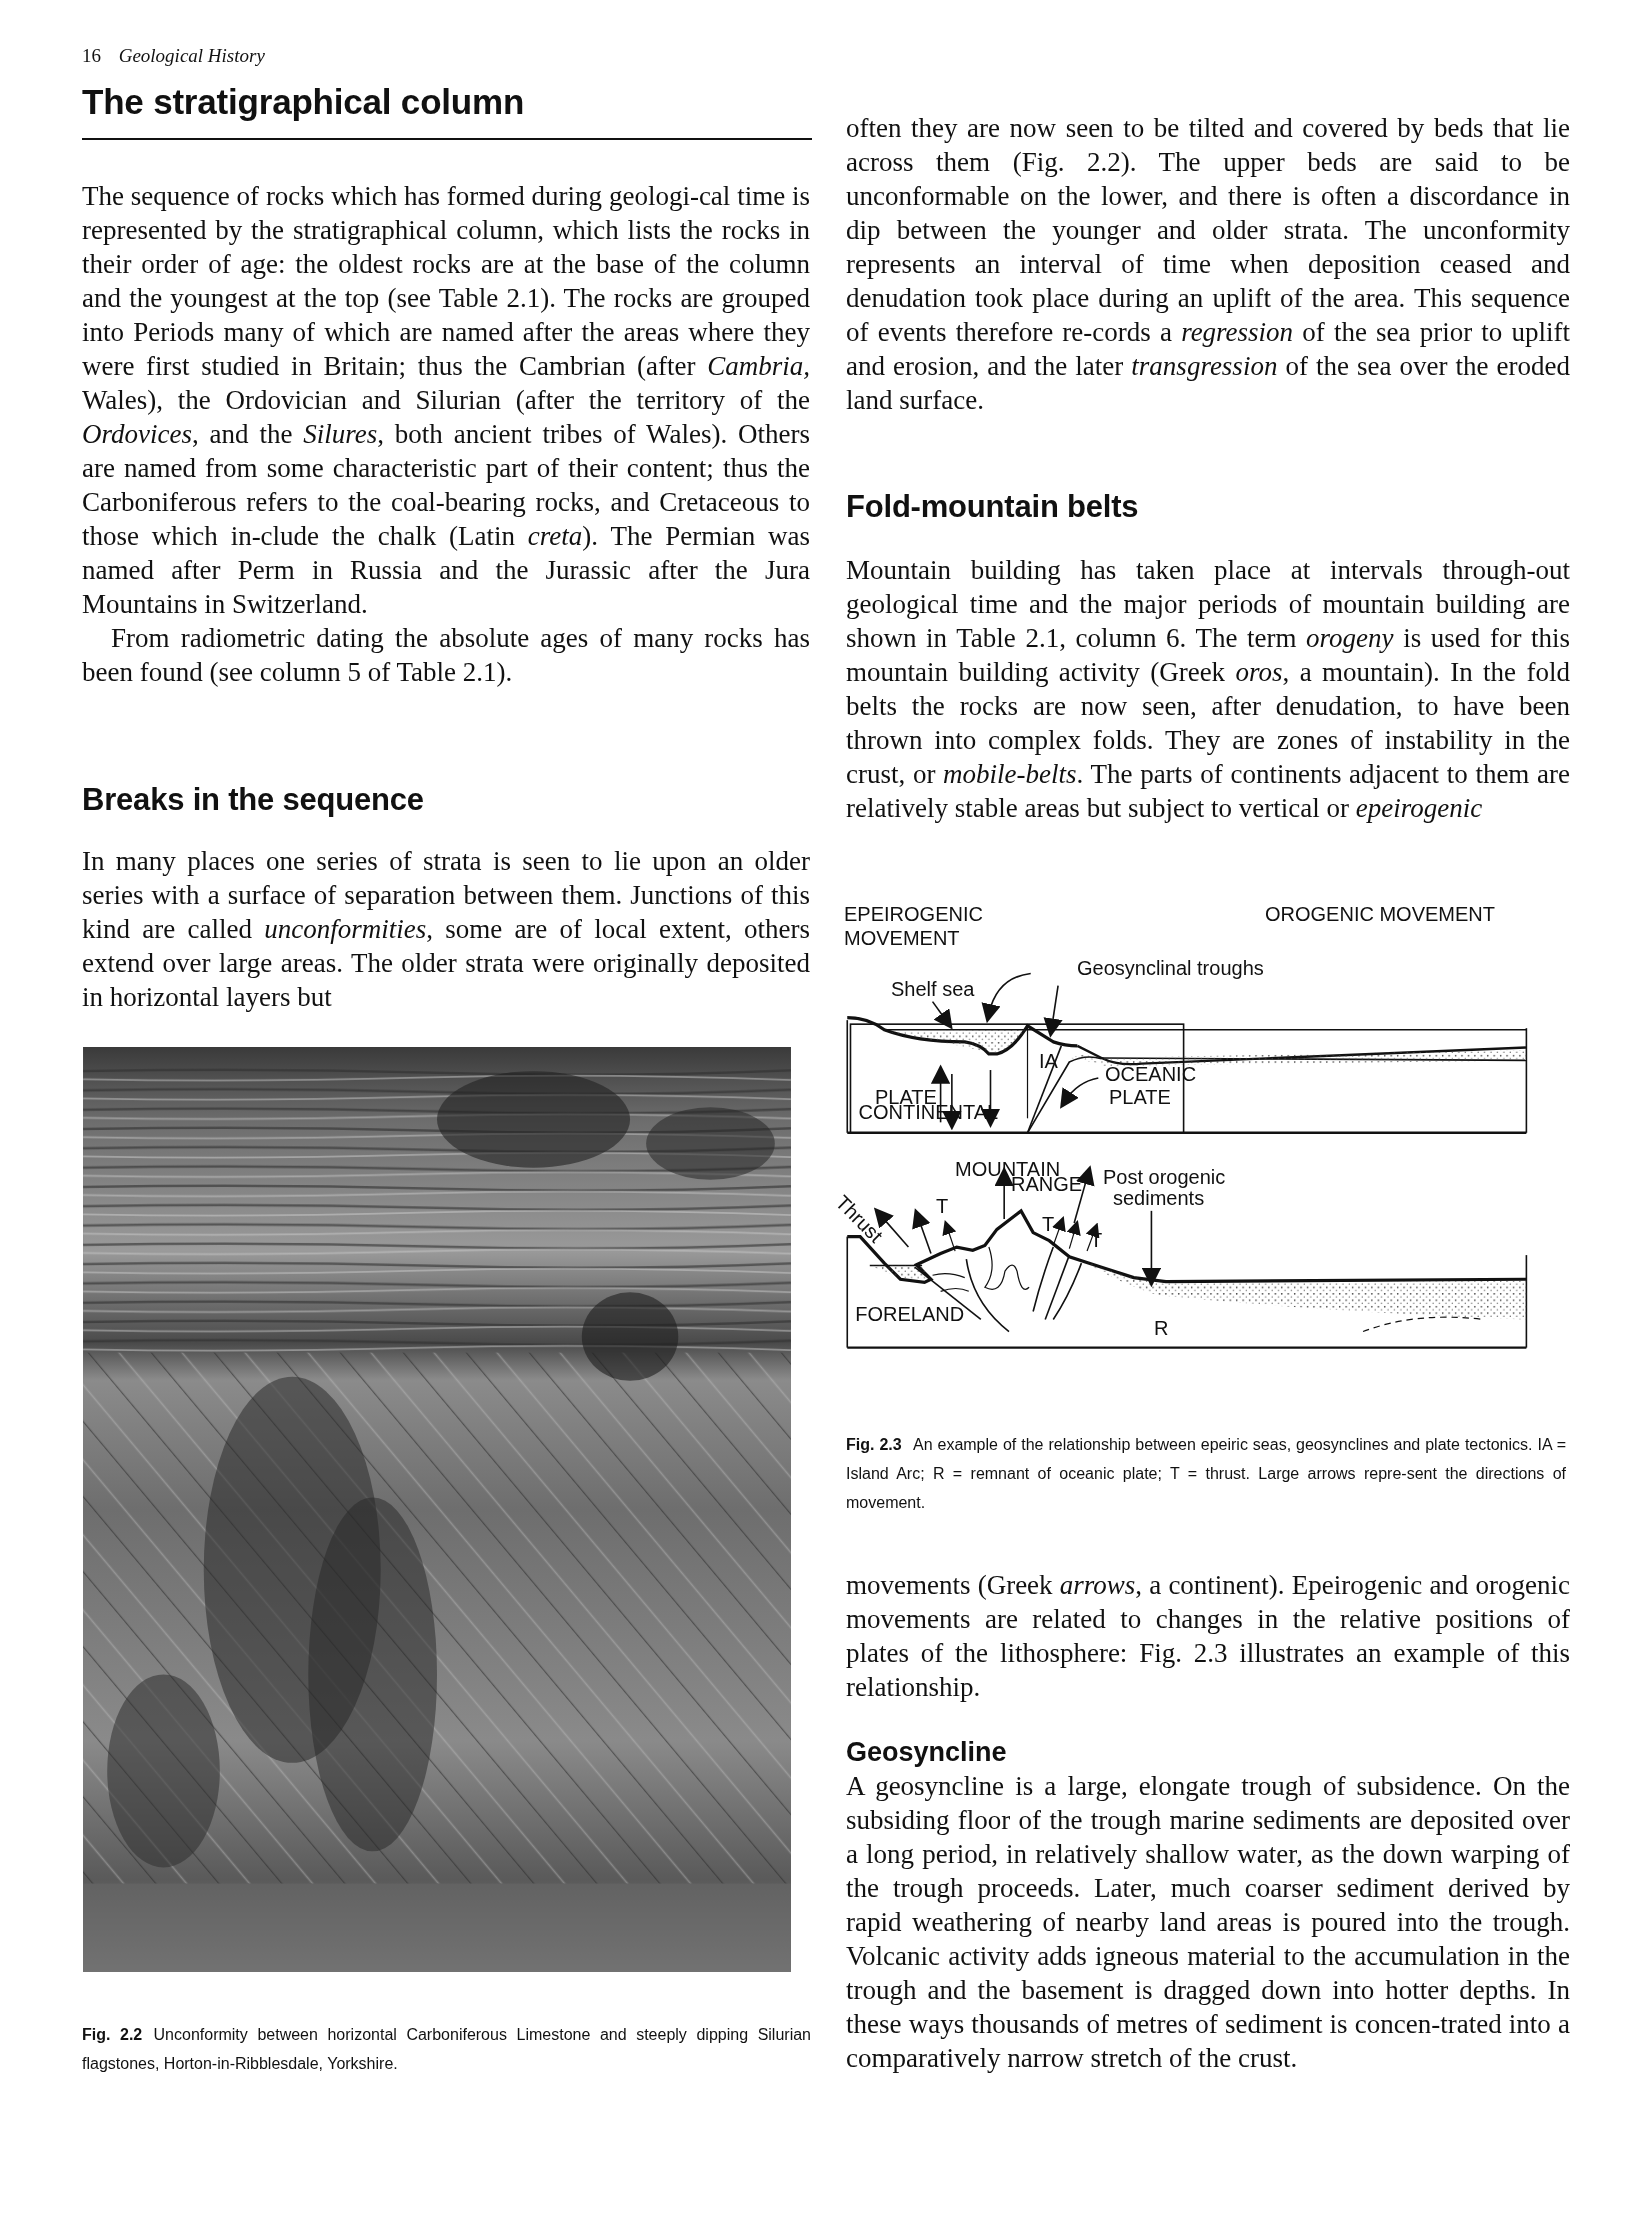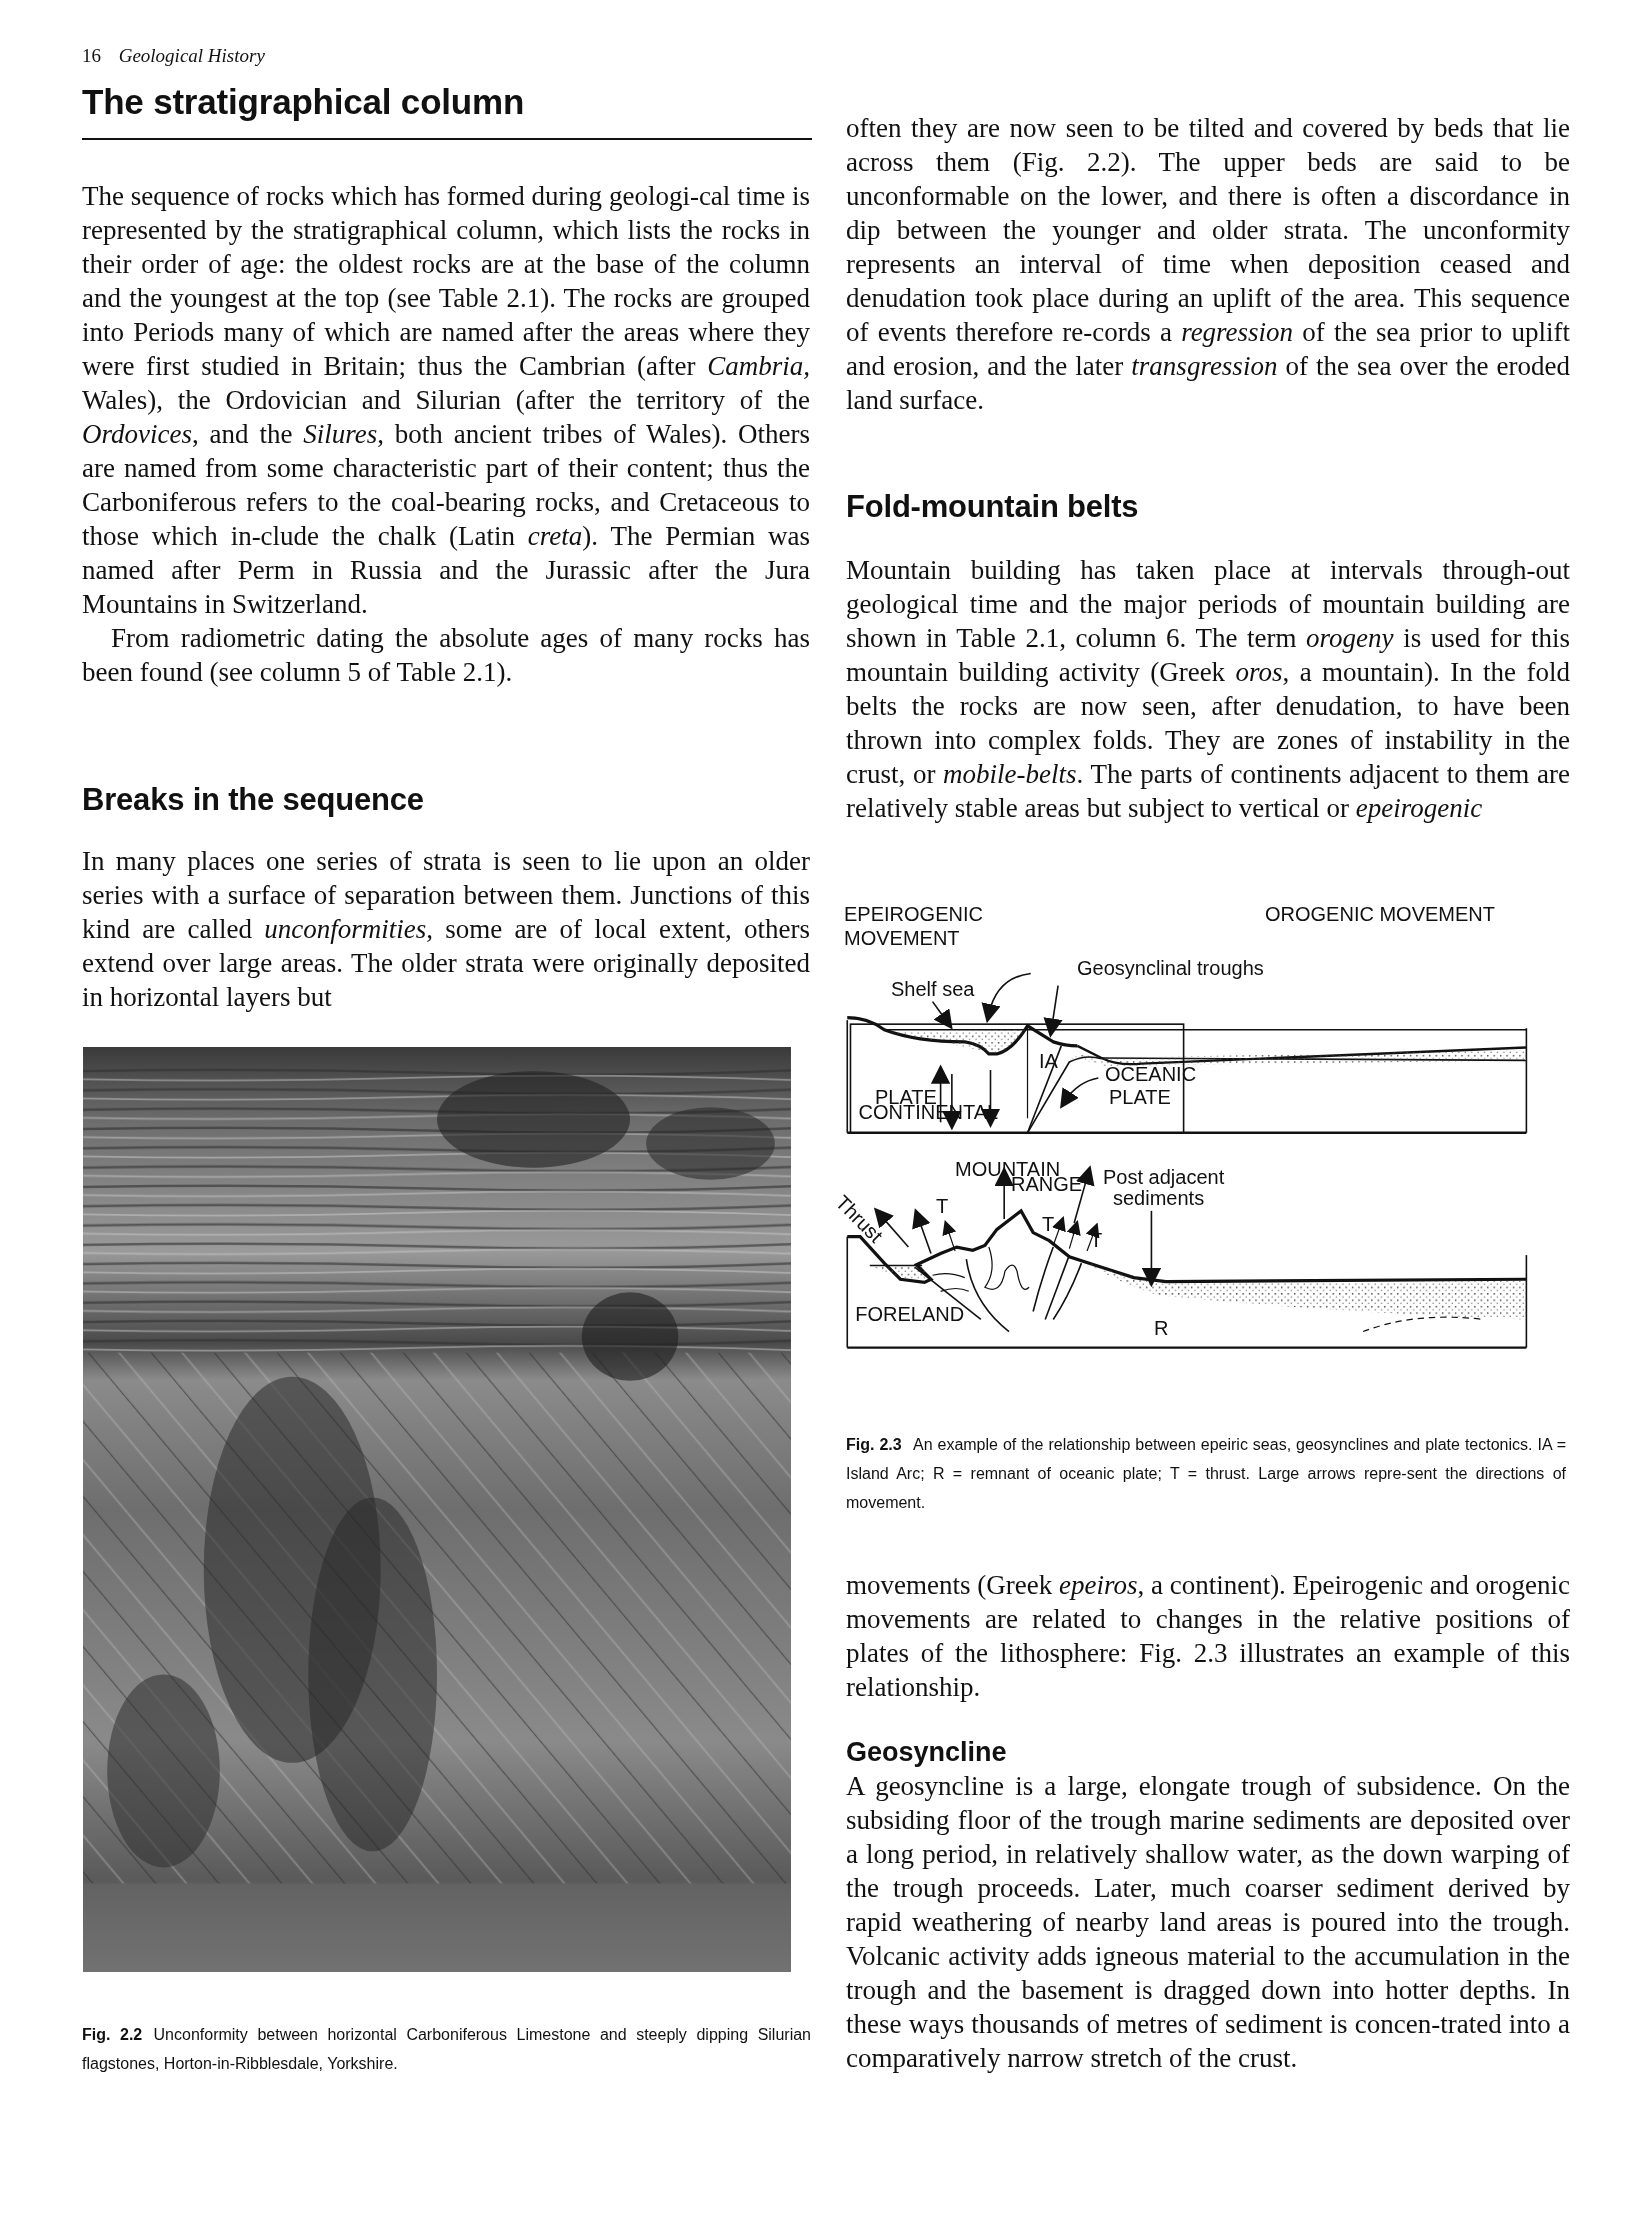--- a/index.html
+++ b/index.html
@@ -185,32 +185,32 @@
   <div class="diag-label" style="left:39px; top:193px;">PLATE</div>
   <div class="diag-label" style="left:269px; top:170px;">OCEANIC</div>
   <div class="diag-label" style="left:273px; top:193px;">PLATE</div>
 
   <div class="diag-label" style="left:119px; top:265px;text-align:center;">MOUNTAIN</div>
   <div class="diag-label" style="left:175px; top:280px;">RANGE</div>
   <div class="diag-label" style="left:11.3px; top:298px; transform:rotate(45deg); transform-origin:left top;">Thrust</div>
   <div class="diag-label" style="left:100px; top:302px;">T</div>
   <div class="diag-label" style="left:206px; top:320px;">T</div>
   <div class="diag-label" style="left:254px; top:336px;">T</div>
-  <div class="diag-label" style="left:267px; top:273px;">Post adjacent</div>
+  <div class="diag-label" style="left:267px; top:273px;">Post orogenic</div>
   <div class="diag-label" style="left:277px; top:294px;">sediments</div>
   <div class="diag-label" style="left:19.3px; top:410px;">FORELAND</div>
   <div class="diag-label" style="left:318px; top:424px;">R</div>
 </div>
 
 <div class="abs col-right caption" style="top:1430px; width:720px;">
   <b>Fig. 2.3</b><span>An example of the relationship between epeiric seas, geosynclines and plate tectonics. IA = Island Arc; R = remnant of oceanic plate; T = thrust. Large arrows repre-sent the directions of movement.</span>
 </div>
 
 <div class="abs col-right body-text" style="top:1568px;">
-  <p>movements (Greek <i>epeiros</i>, a continent). Epeirogenic and orogenic movements are related to changes in the relative positions of plates of the lithosphere: Fig. 2.3 illustrates an example of this relationship.</p>
+  <p>movements (Greek <i>arrows</i>, a continent). Epeirogenic and orogenic movements are related to changes in the relative positions of plates of the lithosphere: Fig. 2.3 illustrates an example of this relationship.</p>
 </div>
 
 <div class="abs col-right h3" style="top:1737px;">Geosyncline</div>
 
 <div class="abs col-right body-text" style="top:1769px;">
   <p>A geosyncline is a large, elongate trough of subsidence. On the subsiding floor of the trough marine sediments are deposited over a long period, in relatively shallow water, as the down warping of the trough proceeds. Later, much coarser sediment derived by rapid weathering of nearby land areas is poured into the trough. Volcanic activity adds igneous material to the accumulation in the trough and the basement is dragged down into hotter depths. In these ways thousands of metres of sediment is concen-trated into a comparatively narrow stretch of the crust.</p>
 </div>
 
 
 </body></html>

